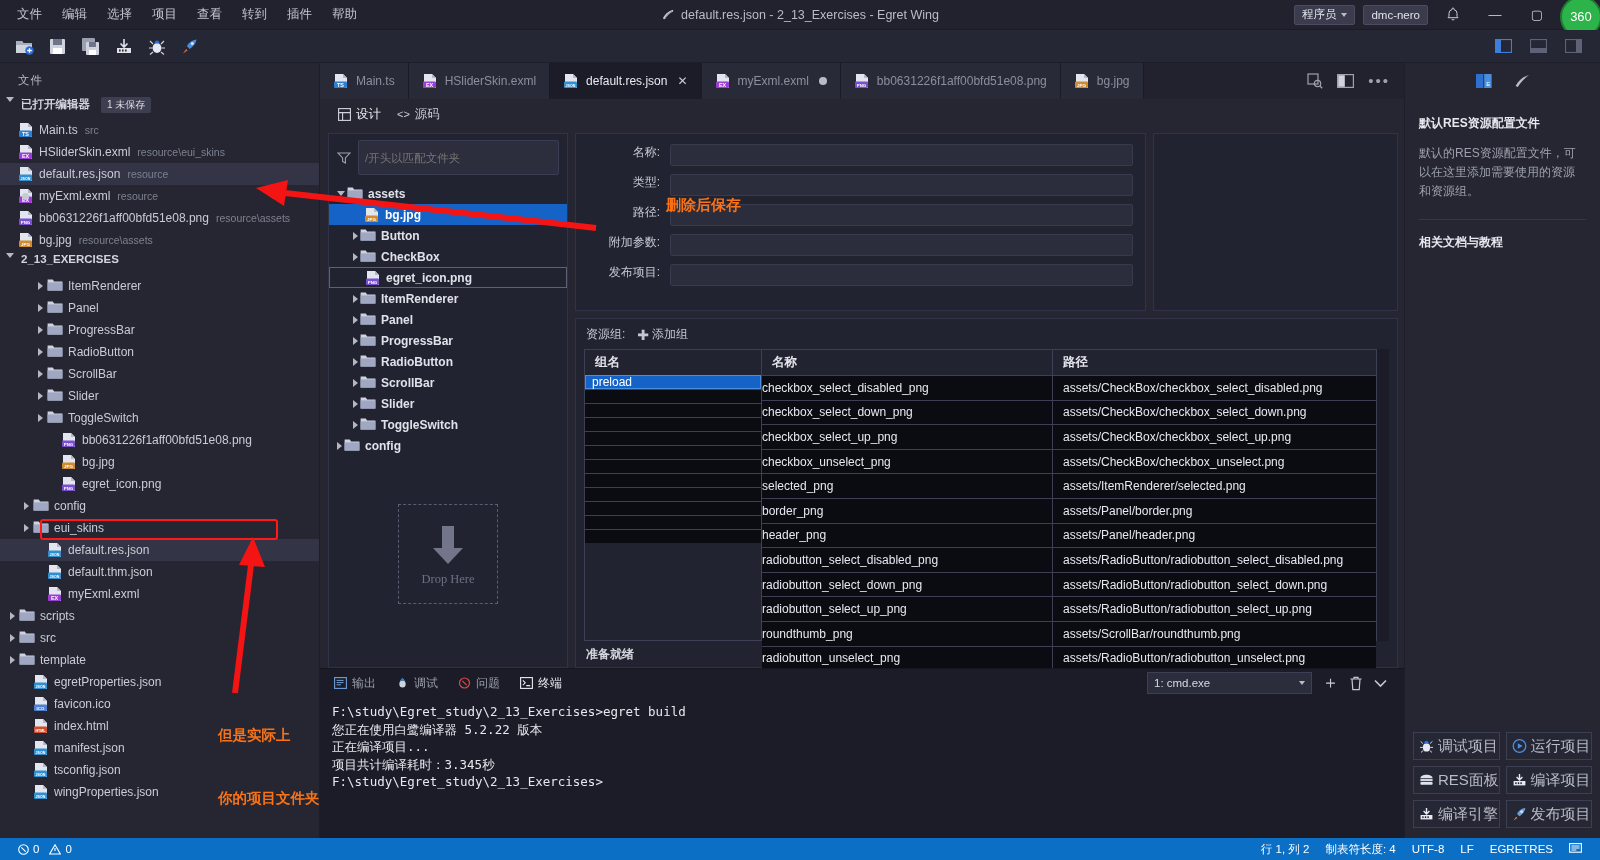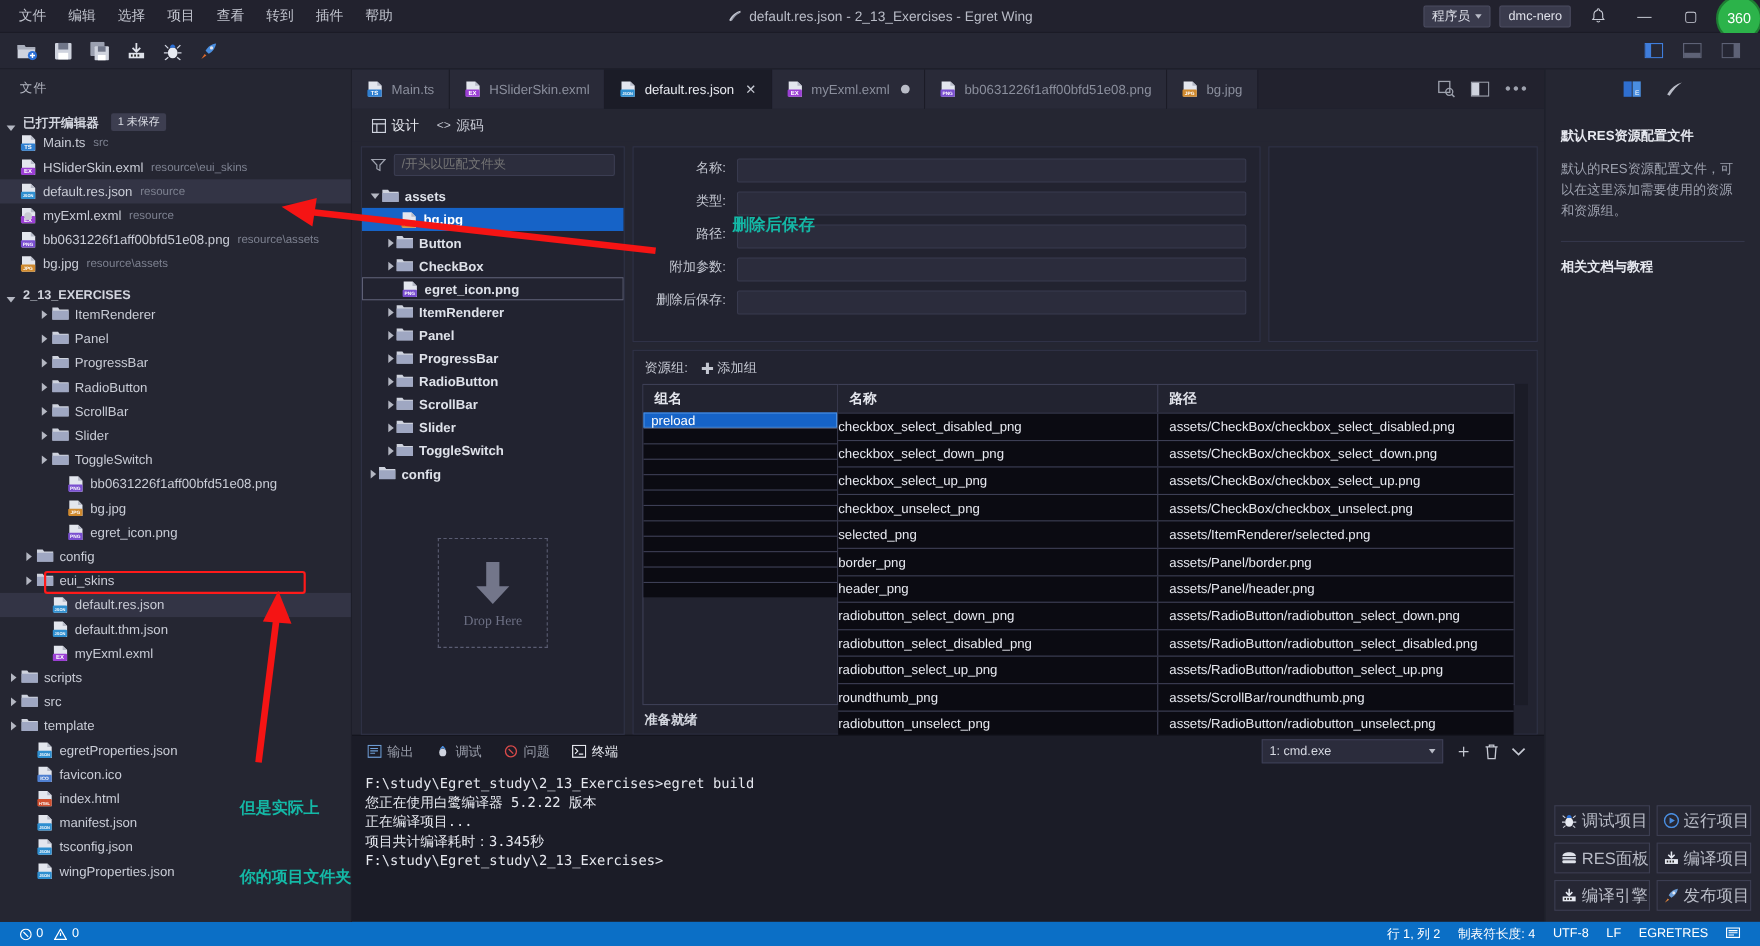--- a/index.html
+++ b/index.html
@@ -55,41 +55,41 @@
   
   .body { flex: 1; display: flex; min-height: 0; }
 
   
   .explorer {
     width: 320px; flex: 0 0 320px; background: #252632; display: flex; flex-direction: column;
     border-right: 1px solid #1d1e29; overflow: hidden; position: relative;
   }
   .explorer-title { font-size: 11.5px; color: #b4b7c2; padding: 10px 0 9px 18px; letter-spacing: 1px; }
   .section-head {
-    display: flex; align-items: flex-end; gap: 5px; height: 22px; padding-left: 6px;
+    display: flex; align-items: flex-start; gap: 5px; height: 22px; padding-left: 6px;
     font-size: 11.5px; font-weight: bold; color: #d2d5de; cursor: default;
   }
   .tri { width: 0; height: 0; border-left: 4px solid transparent; border-right: 4px solid transparent; border-top: 5px solid #b4b7c2; margin-right: 2px; }
   .tri.closed { border-top: 4px solid transparent; border-bottom: 4px solid transparent; border-left: 5px solid #b4b7c2; border-right: none; }
   .unsaved-chip { background: #3d3e50; color: #dcdee6; font-size: 10px; padding: 1px 6px; border-radius: 2px; margin-left: 6px; font-weight: normal; }
   .row {
     display: flex; align-items: center; height: 22px; font-size: 12px; color: #c9ccd6;
     padding-left: 6px; white-space: nowrap; cursor: default; position: relative;
   }
   .row.selected { background: #333445; }
   .row .name { margin-left: 5px; }
   .row .meta { margin-left: 7px; font-size: 10.5px; color: #7d8190; }
   .dot-mod { width: 7px; height: 7px; border-radius: 50%; background: #c8cad2; margin-right: 2px; }
   .indent-1 { padding-left: 18px; }
   .fi { width: 16px; height: 16px; flex: 0 0 16px; display: inline-block; }
   .highlight-box {
     position: absolute; border: 2px solid #ff1a1a; border-radius: 3px; pointer-events: none;
   }
   .red-note {
-    position: absolute; color: #14b8a6; font-size: 14.5px; line-height: 21px; font-weight: bold;
+    position: absolute; color: #f97316; font-size: 14.5px; line-height: 21px; font-weight: bold;
     pointer-events: none; white-space: pre;
   }
 
   
   .center { flex: 1; display: flex; flex-direction: column; min-width: 0; background: #252632; }
   .tabbar { height: 36px; flex: 0 0 36px; background: #22222e; display: flex; align-items: stretch; }
   .tab {
     display: flex; align-items: center; gap: 7px; padding: 0 13px; font-size: 12px; color: #8b8f9d;
     border-right: 1px solid #1b1b26; background: #292a38; cursor: default; min-width: 0; max-width: 230px;
   }
@@ -102,21 +102,21 @@
   .subtabs { height: 30px; flex: 0 0 30px; display: flex; align-items: center; gap: 16px; padding-left: 18px; background: #252632; font-size: 12.5px; }
   .subtab { display: flex; align-items: center; gap: 5px; color: #c9ccd6; cursor: default; }
   .subtab.active { color: #e8eaf0; }
 
   .editor-area { flex: 1; display: flex; min-height: 0; padding: 4px 6px 0 8px; gap: 7px; }
 
   
   .assets-panel { width: 240px; flex: 0 0 240px; background: #222330; border: 1px solid #303247; display: flex; flex-direction: column; position: relative; }
   .filter-row { display: flex; align-items: center; gap: 7px; padding: 6px 8px 4px 8px; }
   .filter-input {
-    flex: 1; height: 20px; background: #2c2d3d; border: 1px solid #3b3d52; color: #8d91a0;
+    flex: 1; height: 35px; background: #2c2d3d; border: 1px solid #3b3d52; color: #8d91a0;
     font-size: 11.5px; padding: 0 6px; border-radius: 2px; outline: none; font-family: inherit;
   }
   .atree { padding-top: 4px; overflow: hidden; }
   .arow { display: flex; align-items: center; height: 21px; font-size: 12px; color: #dfe2ea; padding-left: 8px; cursor: default; white-space: nowrap; }
   .arow.sel { background: #1663c7; color: #fff; }
   .arow.outlined { border: 1px solid #5e6076; height: 21px; }
   .drop-zone {
     width: 100px; height: 100px; border: 1px dashed #5a5c72; margin: 48px auto 0 auto;
     display: flex; flex-direction: column; align-items: center; justify-content: center; gap: 4px;
   }
@@ -960,21 +960,21 @@
                   </div>
                   <div class="frow">
                     <span class="flabel">路径:</span>
                     <input class="finput" value="" style="">
                   </div>
                   <div class="frow">
                     <span class="flabel">附加参数:</span>
                     <input class="finput" value="" style="">
                   </div>
                   <div class="frow">
-                    <span class="flabel">删除后保存:</span>
+                    <span class="flabel">发布项目:</span>
                     <input class="finput" value="" style="">
                   </div>
                 </div>
 
               <svg style="position:absolute; left:-340px; top:32px; width:370px; height:70px; pointer-events:none; overflow:visible;" viewBox="0 0 370 70">
                 <path d="M360 62 L40 26" stroke="#f51414" stroke-width="6" fill="none"></path>
                 <path d="M20 22 L52 14 L48 40 Z" fill="#f51414"></path>
               </svg>
               <div class="red-note" style="left:90px; top:60px; font-size:15px;">删除后保存</div>
             </div>
@@ -1035,26 +1035,26 @@
                     </div>
                     <div class="trow">
                       <div class="c1">border_png</div>
                       <div class="c2">assets/Panel/border.png</div>
                     </div>
                     <div class="trow">
                       <div class="c1">header_png</div>
                       <div class="c2">assets/Panel/header.png</div>
                     </div>
                     <div class="trow">
+                      <div class="c1">radiobutton_select_disabled_png</div>
+                      <div class="c2">assets/RadioButton/radiobutton_select_disabled.png</div>
+                    </div>
+                    <div class="trow">
                       <div class="c1">radiobutton_select_down_png</div>
                       <div class="c2">assets/RadioButton/radiobutton_select_down.png</div>
-                    </div>
-                    <div class="trow">
-                      <div class="c1">radiobutton_select_disabled_png</div>
-                      <div class="c2">assets/RadioButton/radiobutton_select_disabled.png</div>
                     </div>
                     <div class="trow">
                       <div class="c1">radiobutton_select_up_png</div>
                       <div class="c2">assets/RadioButton/radiobutton_select_up.png</div>
                     </div>
                     <div class="trow">
                       <div class="c1">roundthumb_png</div>
                       <div class="c2">assets/ScrollBar/roundthumb.png</div>
                     </div>
                     <div class="trow">

